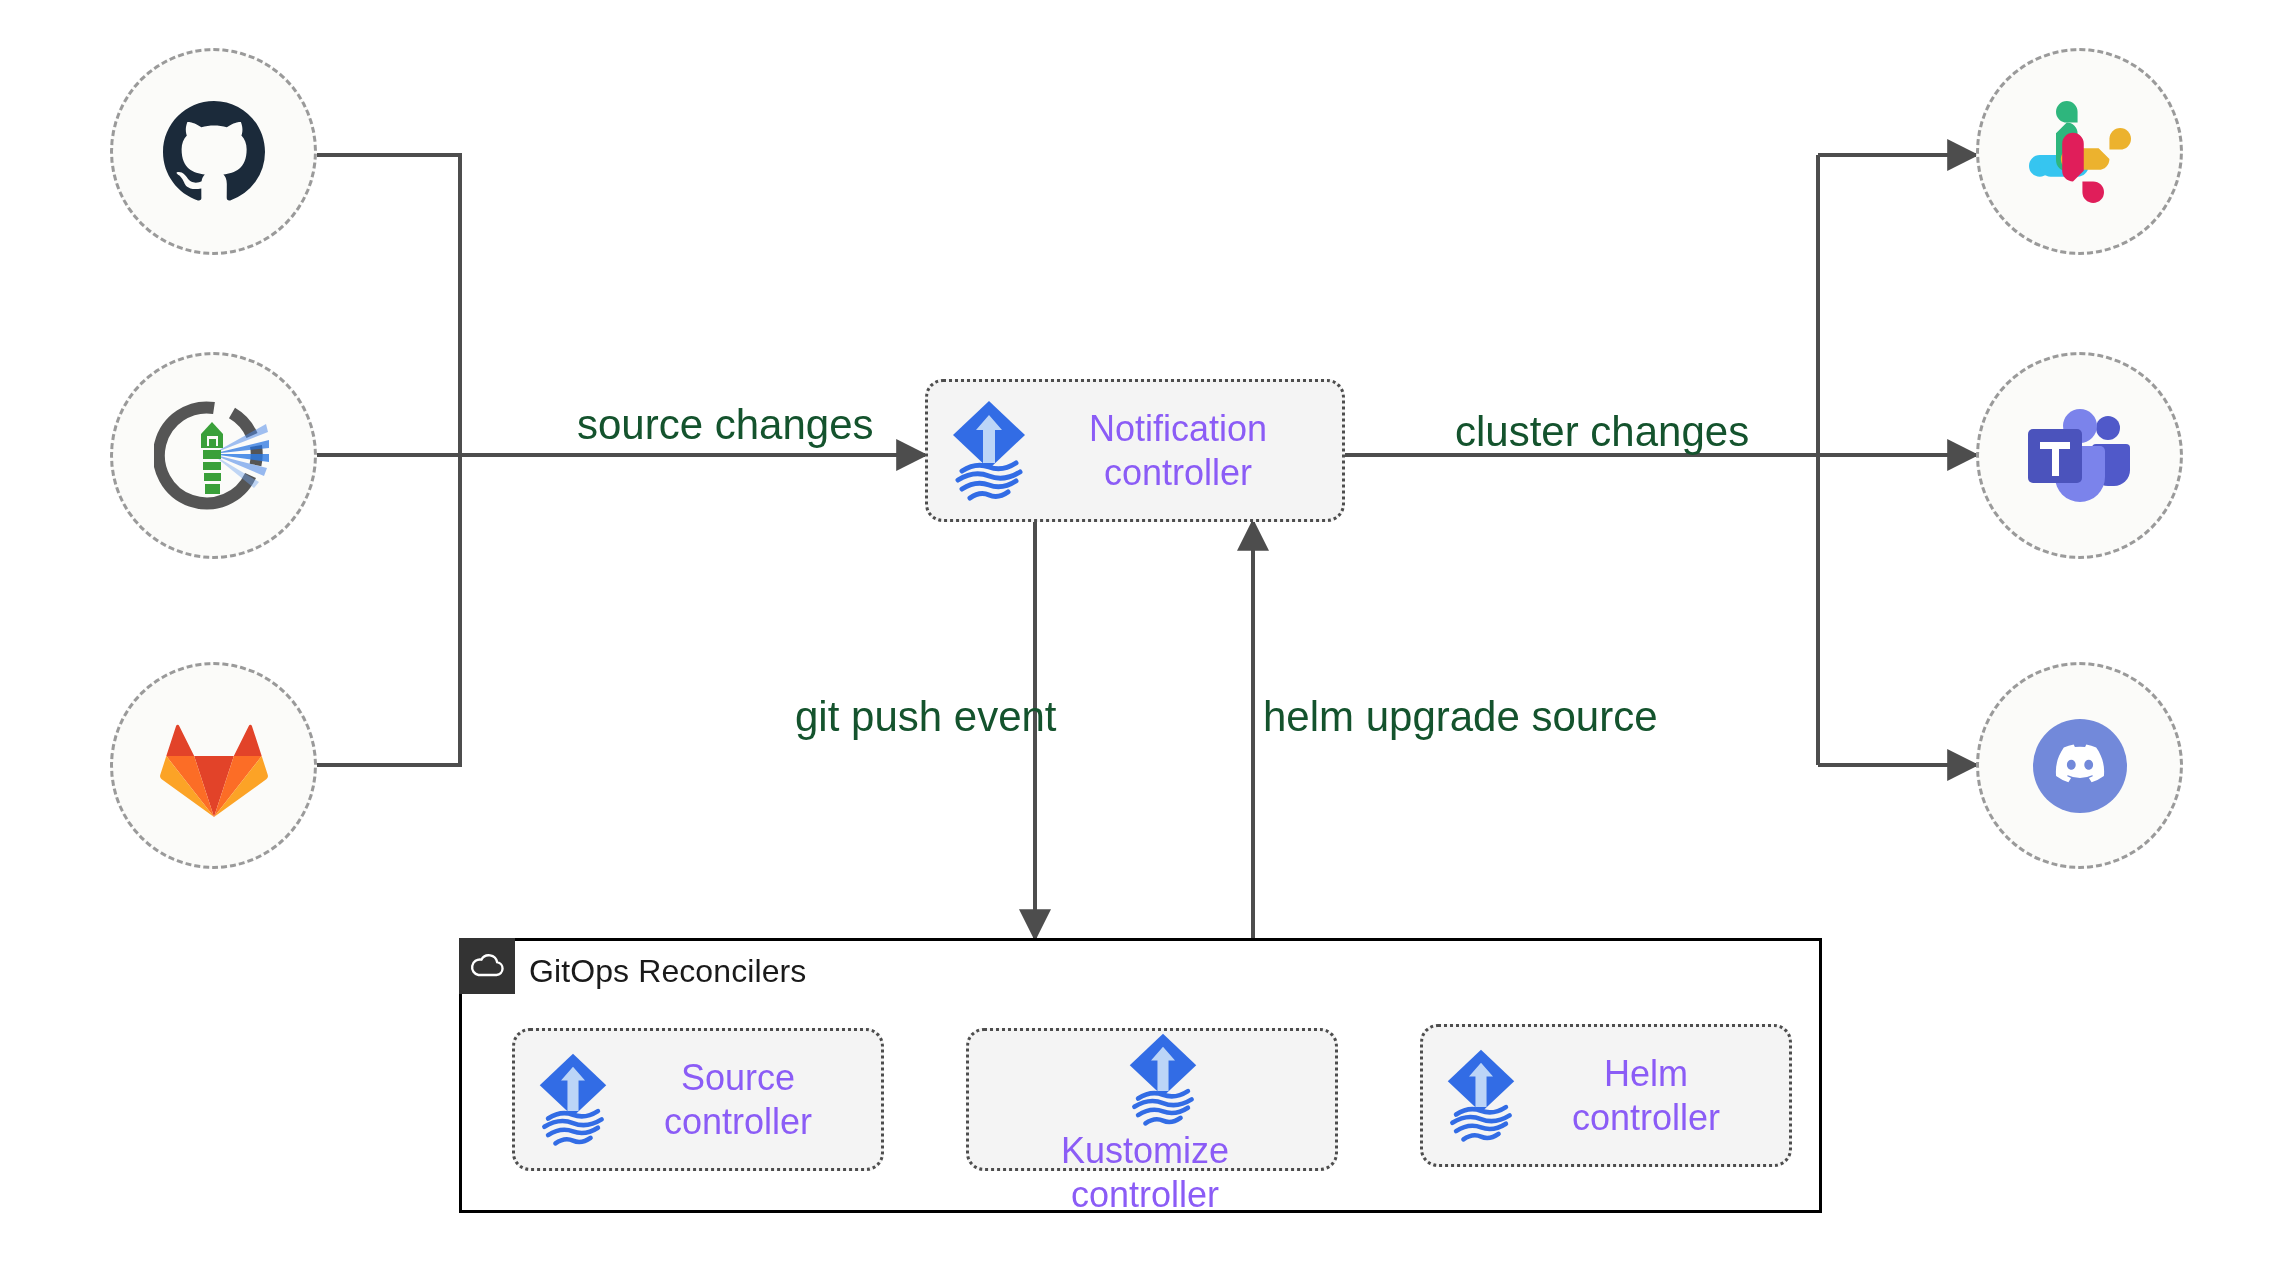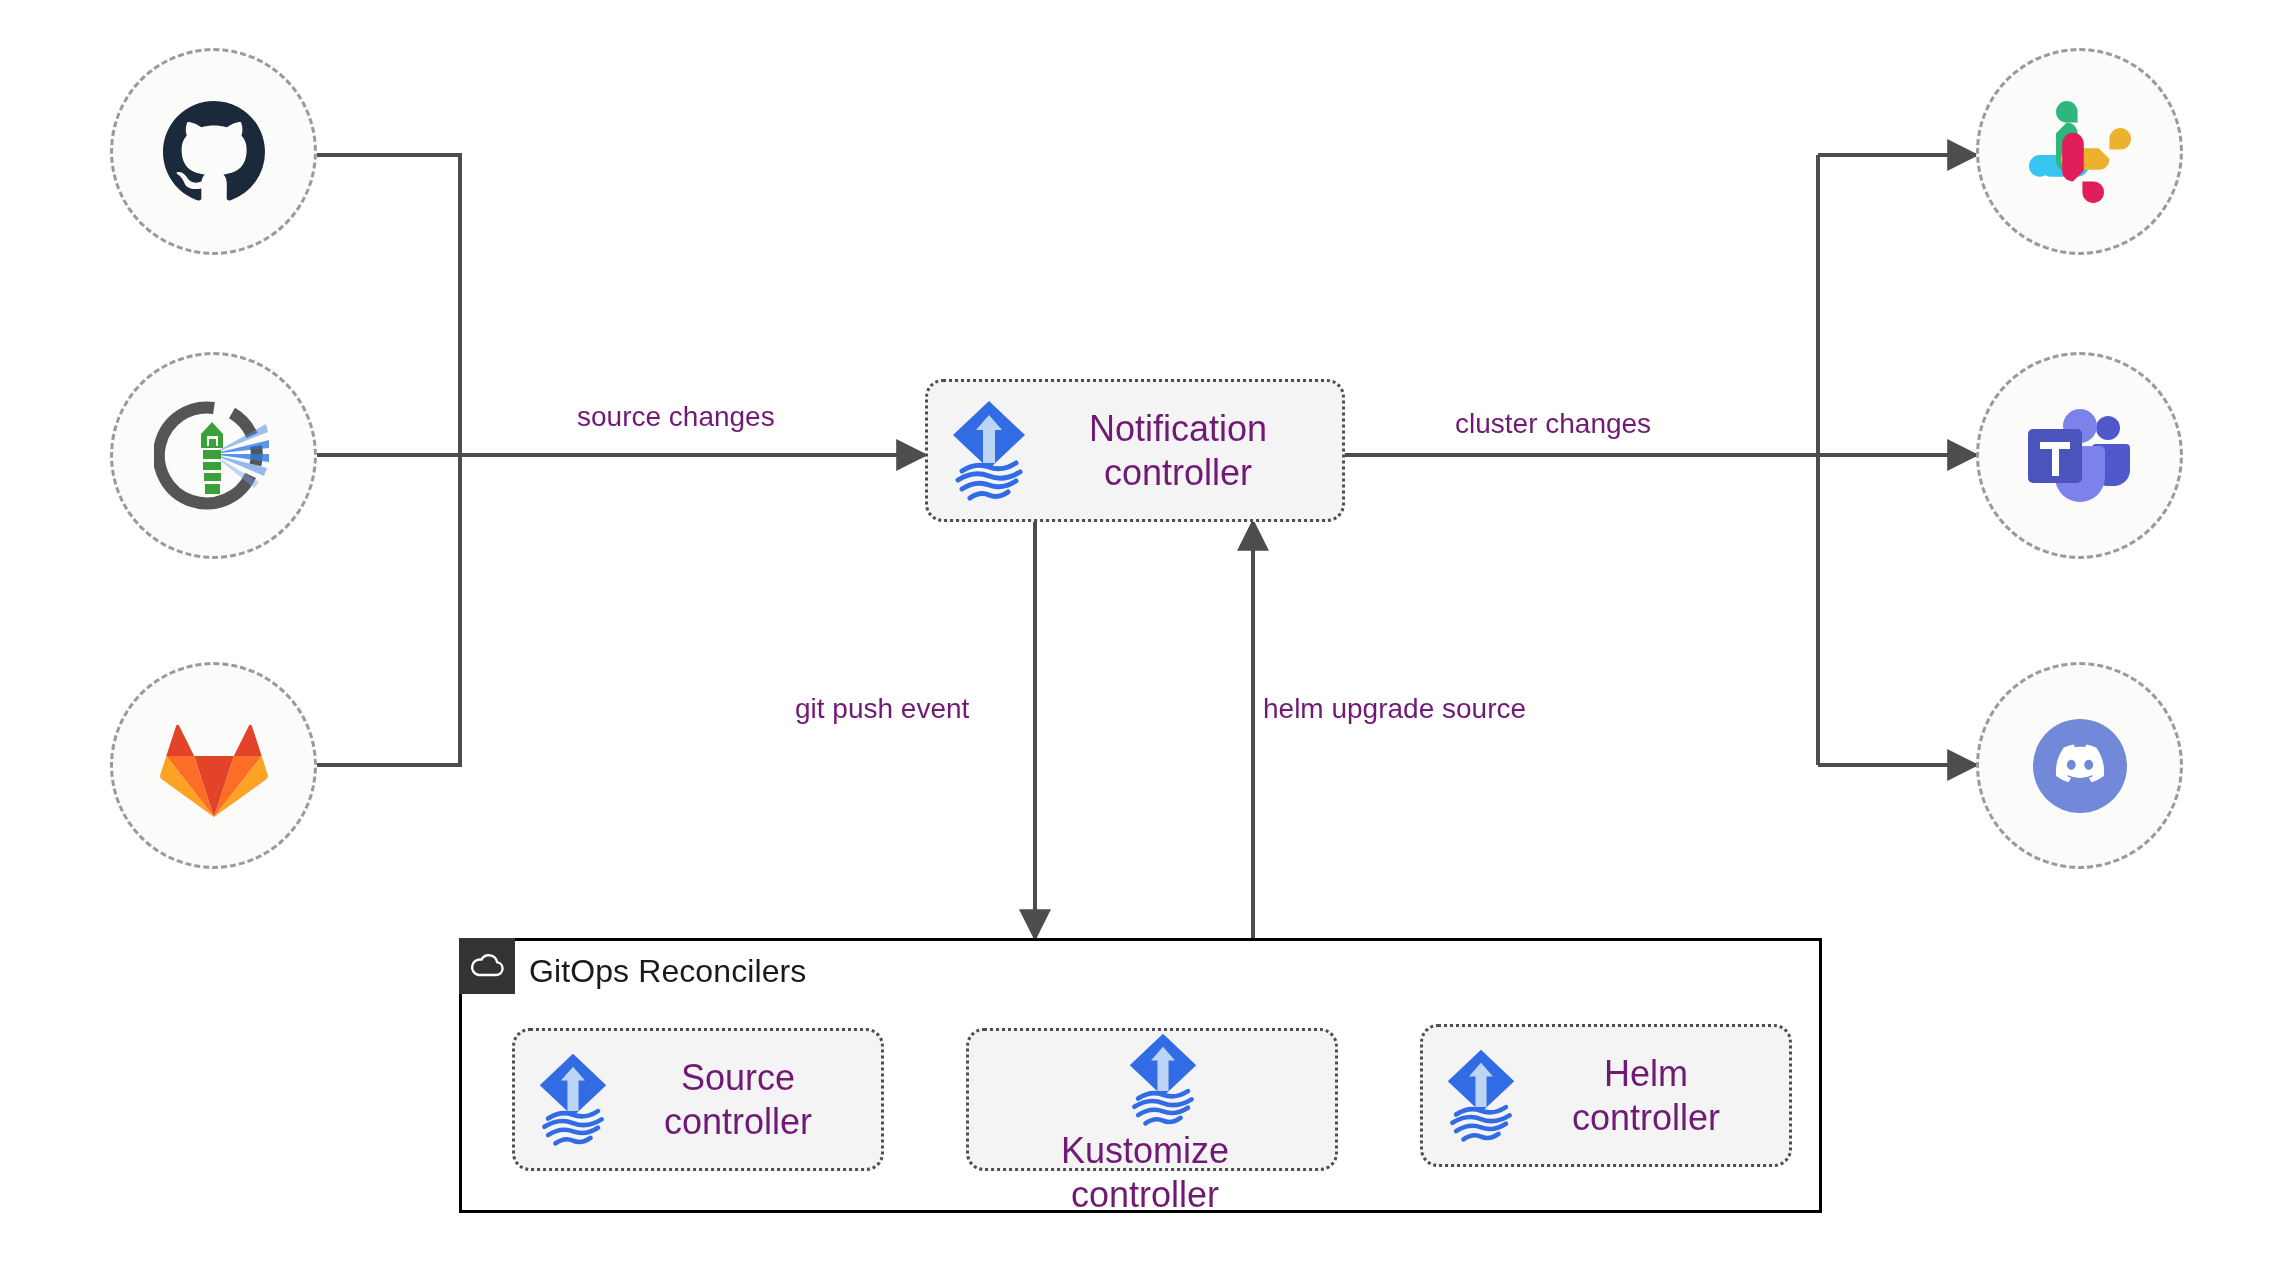--- a/index.html
+++ b/index.html
@@ -41,21 +41,21 @@
     align-items:center;
     justify-content:flex-start;
     gap:0px;
   }
   .ctl-box .flux{flex:0 0 auto;margin-left:22px;}
   .ctl-label{
     flex:1 1 auto;
     text-align:center;
     font-size:36px;
     line-height:1.22;
-    color:#701a75;
+    color:#8b5cf6;
     padding-right:14px;
     white-space:pre-line;
   }
 
   
   #reconcilers{
     position:absolute;
     left:459px;top:938px;
     width:1363px;height:275px;
     box-sizing:border-box;
@@ -73,22 +73,22 @@
     position:absolute;
     left:529px;top:953px;
     font-size:32px;
     color:#1a1a1a;
     letter-spacing:.1px;
   }
 
   
   .edge-label{
     position:absolute;
-    font-size:28px;
-    color:#701a75;
+    font-size:42px;
+    color:#14532d;
     white-space:nowrap;
   }
 </style>
 </head>
 <body>
 
 <div id="stage">
 
   <svg id="edges" viewBox="0 0 2292 1284" xmlns="http://www.w3.org/2000/svg">
     <defs>

